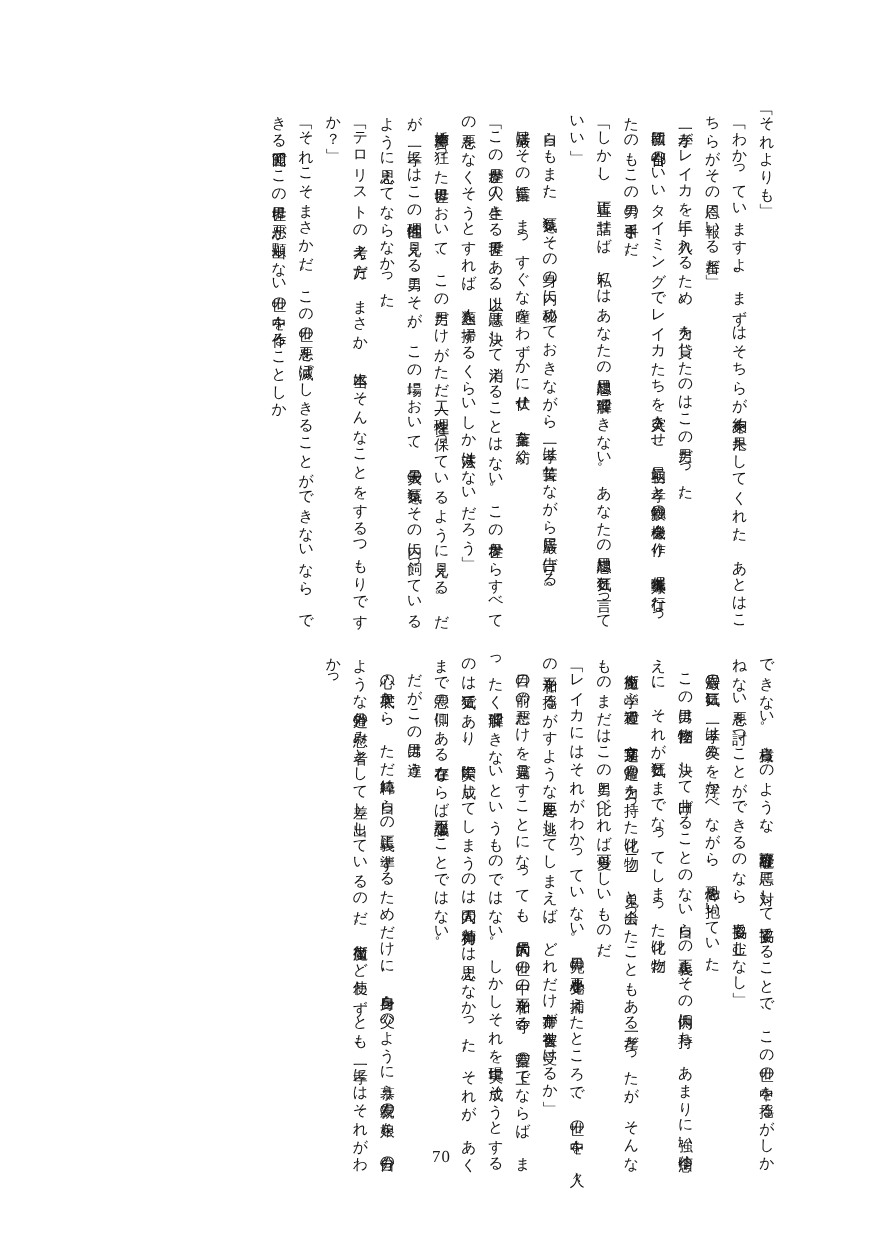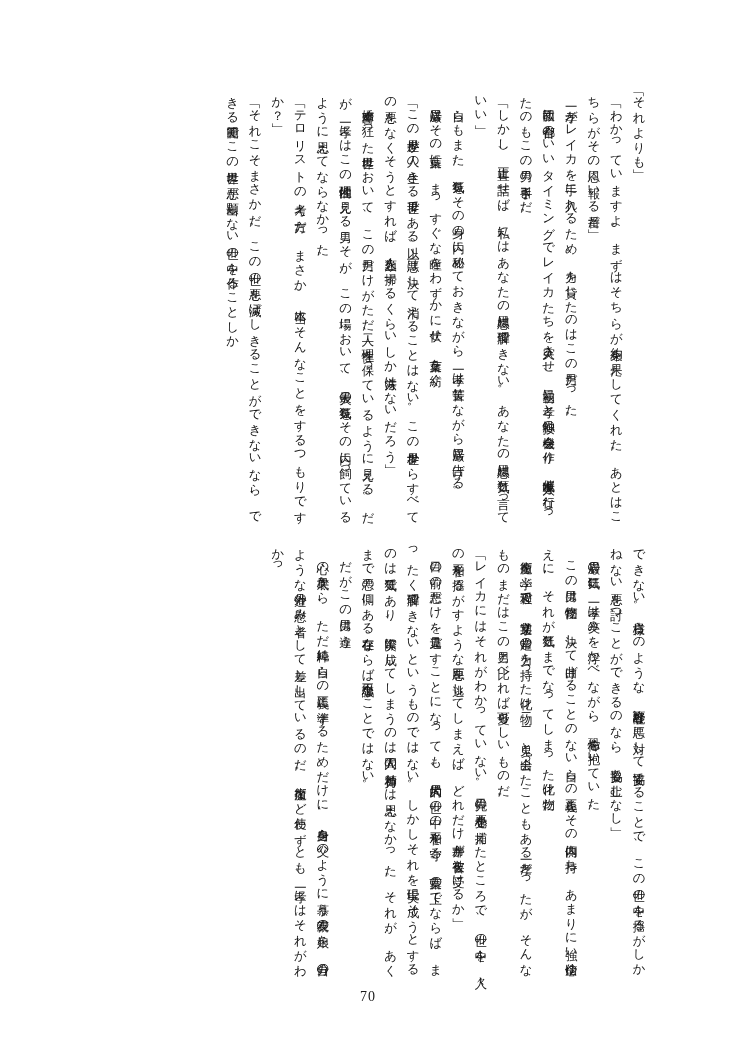--- a/index.html
+++ b/index.html
@@ -60,21 +60,21 @@
   }
 
   .vblock p.noindent {
     text-indent: 0;
   }
 
   .page-number {
     position: absolute;
     left: 0;
     right: 0;
-    bottom: 34px;
+    bottom: 66px;
     text-align: center;
     font-size: 14px;
     font-family: "Liberation Serif", "DejaVu Serif", serif;
     color: #1a1a1a;
     letter-spacing: 1px;
   }
 </style>
 </head>
 <body>
 

